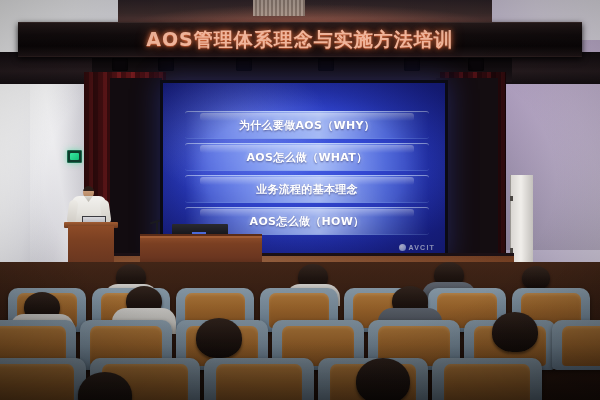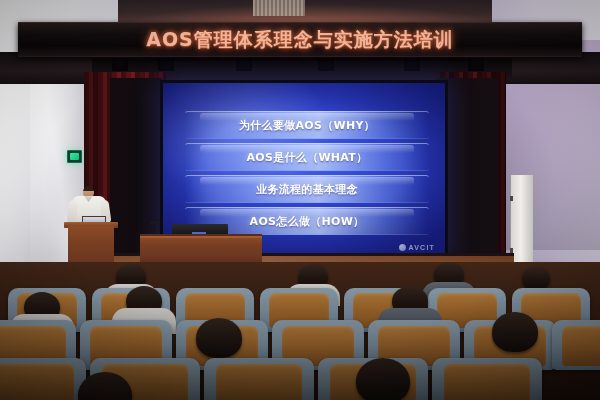--- a/index.html
+++ b/index.html
@@ -227,21 +227,21 @@
 
   <div id="screen-frame">
     <div id="screen">
       <div id="screen-sheen"></div>
 
       <div id="bars">
         <div class="bar">
           <span class="bar-text">为什么要做AOS（WHY）</span>
         </div>
         <div class="bar">
-          <span class="bar-text">AOS是什么（WHAT）</span>
+          <span class="bar-text">AOS怎么做（WHAT）</span>
         </div>
         <div class="bar">
           <span class="bar-text">业务流程的基本理念</span>
         </div>
         <div class="bar">
           <span class="bar-text">AOS怎么做（HOW）</span>
         </div>
       </div>
 
       <div id="slide-logo">

